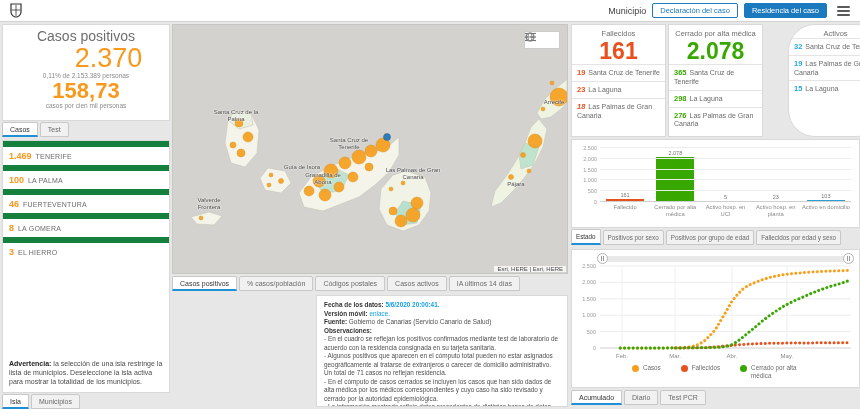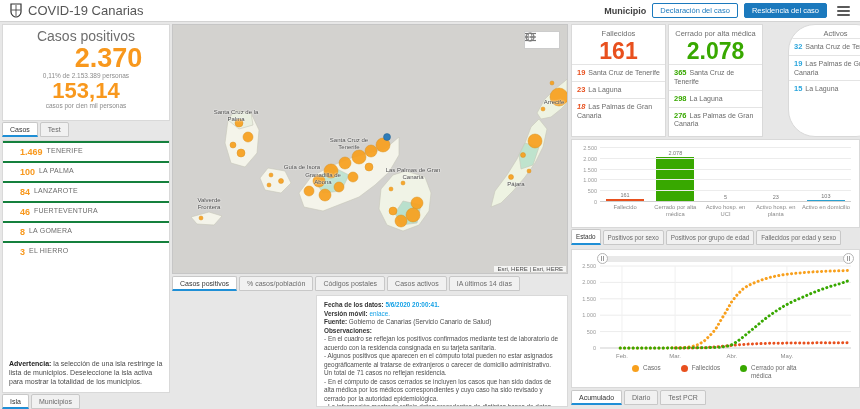--- a/index.html
+++ b/index.html
@@ -5,42 +5,42 @@
   html,body{margin:0;padding:0;background:#cfcfcf;}
   #app{position:relative;width:860px;height:409px;background:#e7e7e7;
        font-family:"Liberation Sans",sans-serif;overflow:hidden;}
   .panel{position:absolute;background:#fff;border:1px solid #d9d9d9;box-sizing:border-box;}
   
   #header{position:absolute;left:0;top:0;width:860px;height:22px;background:#fff;
           border-bottom:1px solid #d3d3d3;display:flex;align-items:center;
           padding:0 10px;box-sizing:border-box;z-index:5;}
   #header .title{font-size:13px;color:#565656;margin-left:6px;}
   #header .right{margin-left:auto;display:flex;align-items:center;gap:6px;}
-  #header .muni{font-size:9px;font-weight:bold;color:#3f3f3f;}
+  #header .muni{font-size:9px;font-weight:normal;color:#3f3f3f;}
   .btn{font-size:7.5px;padding:2px 7px;border:1px solid #1b79bd;border-radius:2px;cursor:pointer;}
   .btn.inactive{background:#fff;color:#1b79bd;}
   .btn.active{background:#1b79bd;color:#fff;}
   .hamburger{width:13px;display:flex;flex-direction:column;gap:2px;margin-left:4px;cursor:pointer;}
   .hamburger span{height:2px;background:#5a5a5a;border-radius:1px;}
   
   .tabs{position:absolute;display:flex;align-items:flex-end;gap:2px;}
   .tab{background:#f1f1f1;border:1px solid #c8c8c8;color:#6a6a6a;font-size:7px;
        padding:3px 7px 3px 7px;border-radius:2px 2px 0 0;white-space:nowrap;cursor:pointer;}
   .tab.active{background:#fff;color:#333;border-bottom:2px solid #1f8fd6;padding-bottom:2px;}
   .tabs.compact .tab{font-size:6.3px;padding:3px 4px;}
   
   #left-stats{left:2px;top:24px;width:168px;height:97px;text-align:center;}
   #left-stats .t{font-size:14px;color:#6e6e6e;margin-top:3px;}
-  #left-stats .v1{font-size:27px;font-weight:bold;color:#f8981d;line-height:1.05;margin-left:45px;}
+  #left-stats .v1{font-size:27px;font-weight:normal;color:#f8981d;line-height:1.05;margin-left:45px;}
   #left-stats .s{font-size:6.5px;color:#8b8b8b;}
   #left-stats .v2{font-size:22px;font-weight:bold;color:#f8981d;line-height:1.05;}
   #tabs-left{left:2px;top:122px;}
   #island-panel{left:2px;top:140px;width:168px;height:253px;}
   #island-panel .hd{padding:5px 6px 4px 6px;font-size:7.5px;font-weight:bold;color:#333;}
-  .isl-row{display:flex;align-items:flex-start;padding:4px 17px;border-top:2px solid #15803d;cursor:pointer;}
+  .isl-row{display:flex;align-items:center;padding:4px 6px;border-top:6px solid #15803d;cursor:pointer;}
   .isl-row .v{color:#f8981d;font-weight:bold;font-size:9px;margin-right:4px;}
   .isl-row .n{color:#6b6b6b;font-size:7px;letter-spacing:.2px;}
   #advert{position:absolute;left:0;right:0;bottom:2px;padding:4px 6px;font-size:7px;
           color:#4a4a4a;line-height:1.3;}
   #advert b{color:#222;}
   #tabs-left-bottom{left:2px;top:394px;}
   
   #map{left:172px;top:24px;width:396px;height:250px;background:#d3d2cf;border:1px solid #c6c6c6;}
   #map svg{position:absolute;left:0;top:0;}
   .map-label{position:absolute;font-size:6px;color:#4a4a4a;text-align:center;line-height:1.1;
@@ -97,59 +97,54 @@
 <body>
 
 <div id="app">
 
   <div id="header">
     <svg width="12" height="15" viewBox="0 0 12 15">
       <path d="M1,1 h10 v8 c0,3 -3,5 -5,5 c-2,0 -5,-2 -5,-5 z" fill="none" stroke="#333" stroke-width="1.2"></path>
       <line x1="6" y1="2" x2="6" y2="13" stroke="#333" stroke-width="0.8"></line>
       <line x1="1.5" y1="7" x2="10.5" y2="7" stroke="#333" stroke-width="0.8"></line>
     </svg>
-    <span class="title">COVID-19 Canarias</span>
     <div class="right">
       <span class="muni">Municipio</span>
       <span class="btn inactive">Declaración del caso</span>
       <span class="btn active">Residencia del caso</span>
       <div class="hamburger">
           <span></span>
           <span></span>
           <span></span>
         </div>
     </div>
   </div>
 
   <div class="panel" id="left-stats">
     <div class="t">Casos positivos</div>
     <div class="v1">2.370</div>
     <div class="s">0,11% de 2.153.389 personas</div>
-    <div class="v2">153,14</div>
+    <div class="v2">158,73</div>
     <div class="s">casos por cien mil personas</div>
   </div>
 
   <div class="tabs" id="tabs-left">
       <div class="tab active">Casos</div>
       <div class="tab">Test</div>
     </div>
 
   <div class="panel" id="island-panel">
     <div id="island-rows">
         <div class="isl-row">
           <span class="v">1.469</span>
           <span class="n">TENERIFE</span>
         </div>
         <div class="isl-row">
           <span class="v">100</span>
           <span class="n">LA PALMA</span>
-        </div>
-        <div class="isl-row">
-          <span class="v">84</span>
-          <span class="n">LANZAROTE</span>
         </div>
         <div class="isl-row">
           <span class="v">46</span>
           <span class="n">FUERTEVENTURA</span>
         </div>
         <div class="isl-row">
           <span class="v">8</span>
           <span class="n">LA GOMERA</span>
         </div>
         <div class="isl-row">

